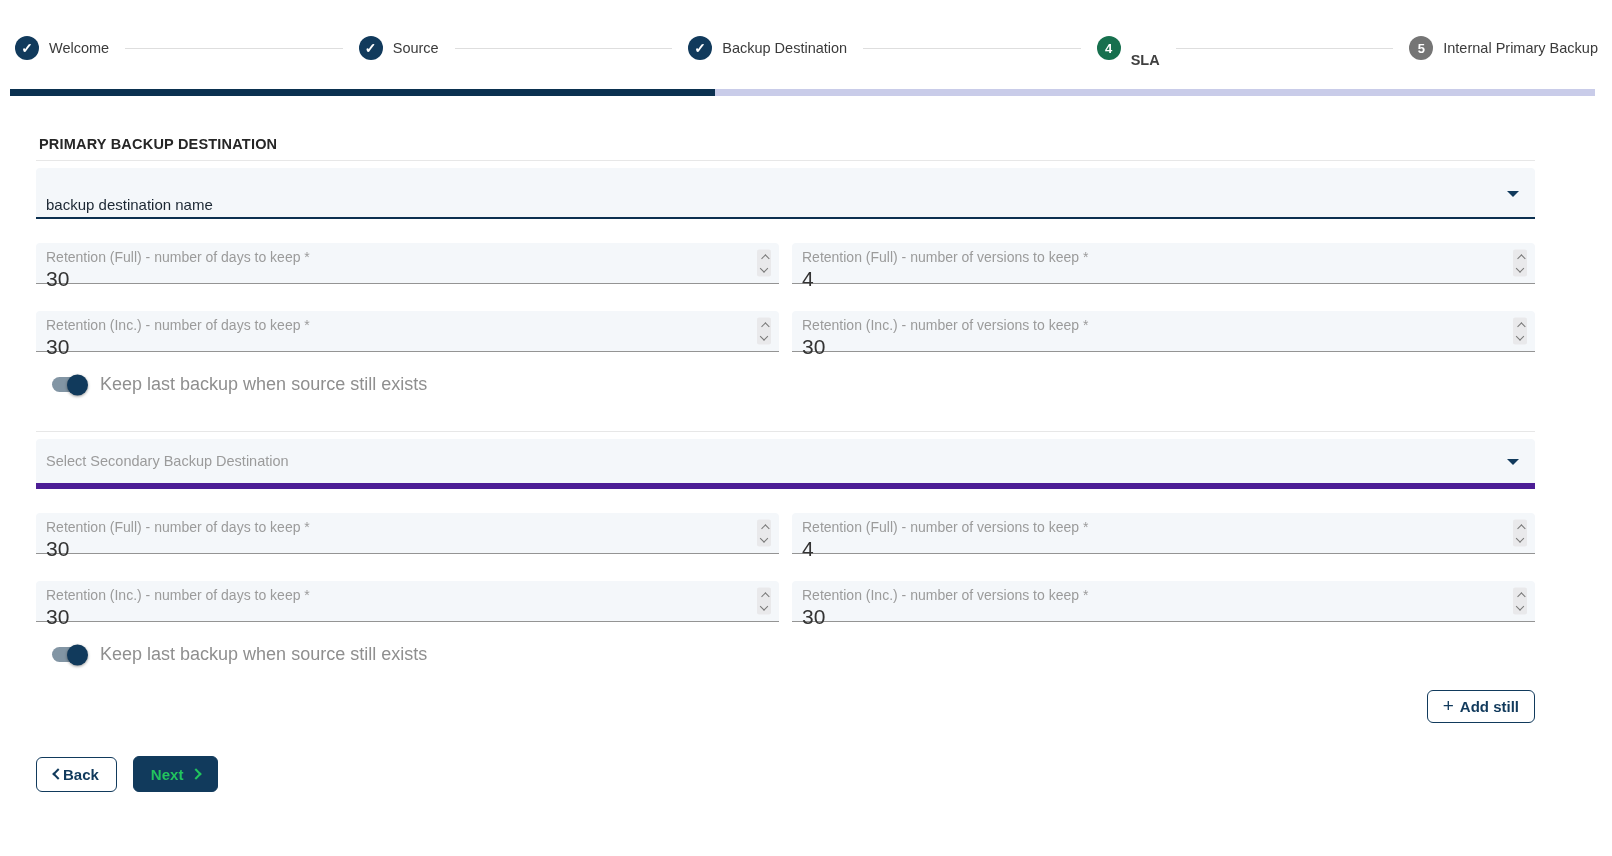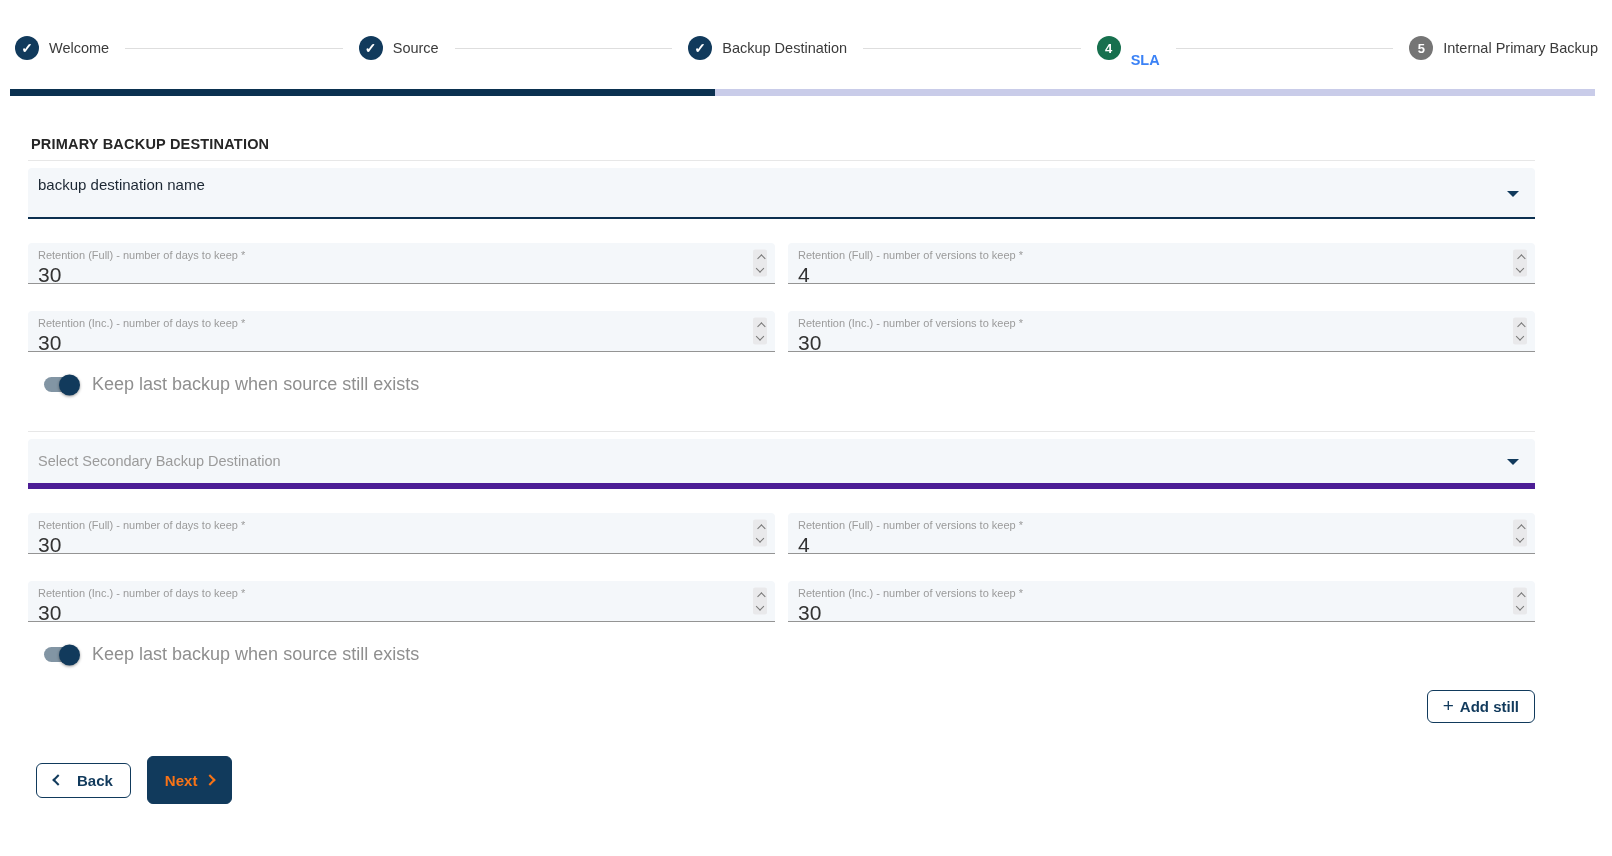--- a/index.html
+++ b/index.html
@@ -18,66 +18,66 @@
   .step-circle {
     width:24px; height:24px; border-radius:50%;
     display:flex; align-items:center; justify-content:center;
     color:#fff; font-size:13px; font-weight:700; flex:0 0 auto;
   }
   .step.done .step-circle, .step.done .check-glyph { background:#113a5c; }
   .step.active .step-circle { background:#17704e; }
   .step.pending .step-circle { background:#757575; }
   .check-glyph { font-size:14px; font-weight:700; line-height:1; }
   .step-label { margin-left:10px; font-size:14.5px; color:#3b3b3b; white-space:nowrap; }
-  .step.active .step-label { font-weight:700; color:#3b82f6;margin-top:24px; }
+  .step.active .step-label { font-weight:700; color:#404040;margin-top:24px; }
   .connector { flex:1 1 auto; height:1px; background:#dedede; margin:0 16px; }
 
   
   .progress-track {
     height:7px; background:#c9cce9;
     margin:21px 17px 0 10px; position:relative;
   }
   .progress-fill { height:100%; width:44.5%; background:#0b3150; }
 
   
-  .content { padding:40px 77px 0 28px; }
+  .content { padding:40px 77px 0 36px; }
 
   .section-title {
     font-size:14.5px; font-weight:700; color:#262626;
     letter-spacing:.2px; margin-left:3px;
   }
   .section-divider { border:none; border-top:1px solid #e7e7e7; margin-top:8px; }
 
   
   .select-field {
     position:relative; background:#f4f7fa; border-radius:4px 4px 0 0;
     margin-top:7px; width:100%;
   }
   .select-field.focused { border-bottom:2px solid #0c3050; height:51px; padding:8px 44px 0 10px; }
   .select-field.idle { border-bottom:6px solid #4c1d95; height:50px; padding:0 44px 0 10px;
     display:flex; align-items:center; }
   .float-label { font-size:11.5px; color:#1d4e79; }
-  .select-value { font-size:15px; color:#1c2733; margin-top:0; }
+  .select-value { font-size:15px; color:#1c2733; margin-top:20px; }
   .select-placeholder { font-size:14.5px; color:#9b9b9b; }
   .caret-down {
     position:absolute; right:16px; top:50%; margin-top:-2px;
     width:0; height:0; border-left:6px solid transparent; border-right:6px solid transparent;
     border-top:6px solid #113a5c; cursor:pointer;
   }
 
   
   .field-grid {
     display:grid; grid-template-columns:1fr 1fr; column-gap:13px; row-gap:27px;
     margin-top:24px;
   }
   .num-field {
     position:relative; background:#f4f7fa; border-radius:4px 4px 0 0;
     border-bottom:1px solid #949494; height:41px; padding:6px 40px 0 10px;
   }
-  .num-label { font-size:11px; color:#9b9b9b; white-space:nowrap; }
+  .num-label { font-size:14px; color:#9b9b9b; white-space:nowrap; }
   .num-input {
     border:none; background:transparent; outline:none;
     font-family:"Liberation Sans", sans-serif;
     font-size:21px; color:#333; width:100%; margin-top:2px; padding:0;
   }
   .spinner {
     position:absolute; right:8px; top:50%; transform:translateY(-50%);
     width:14px; height:27px; background:#e9e9eb; border-radius:2px;
     display:flex; flex-direction:column; align-items:center; justify-content:center;
     gap:4px; cursor:pointer;
@@ -107,23 +107,23 @@
   .btn {
     display:inline-flex; align-items:center; justify-content:center;
     font-family:"Liberation Sans", sans-serif;
     font-size:15px; font-weight:700; border-radius:6px; cursor:pointer;
     background:#fff; border:1px solid #113a5c; color:#113a5c;
   }
   .btn-addrule { height:33px; padding:0 15px; gap:6px; }
   .plus-glyph { font-size:19px; font-weight:400; line-height:1; margin-top:-2px; }
 
   .footer { display:flex; align-items:center; margin:33px 0 0 36px; }
-  .btn-back { height:35px; padding:0 17px; gap:15px; }
-  .btn-next { height:48px; padding:0 17px; gap:9px; margin-left:16px;
-    background:#113a5c; color:#f97316; border-color:#113a5c;align-items:center; }
+  .btn-back { height:35px; padding:0 17px; gap:1px; }
+  .btn-next { height:36px; padding:0 17px; gap:9px; margin-left:16px;
+    background:#113a5c; color:#22c55e; border-color:#113a5c;align-items:center; }
   .chevron { width:8px; height:8px; border-style:solid; border-color:currentColor; border-width:0; }
   .chevron.left  { border-left-width:2px; border-bottom-width:2px; transform:rotate(45deg); }
   .chevron.right { border-right-width:2px; border-bottom-width:2px; transform:rotate(-45deg); }
 </style>
 </head>
 <body>
 
 <div class="stepper">
   <div class="step done">
     <span class="step-circle check-glyph">✓</span>

